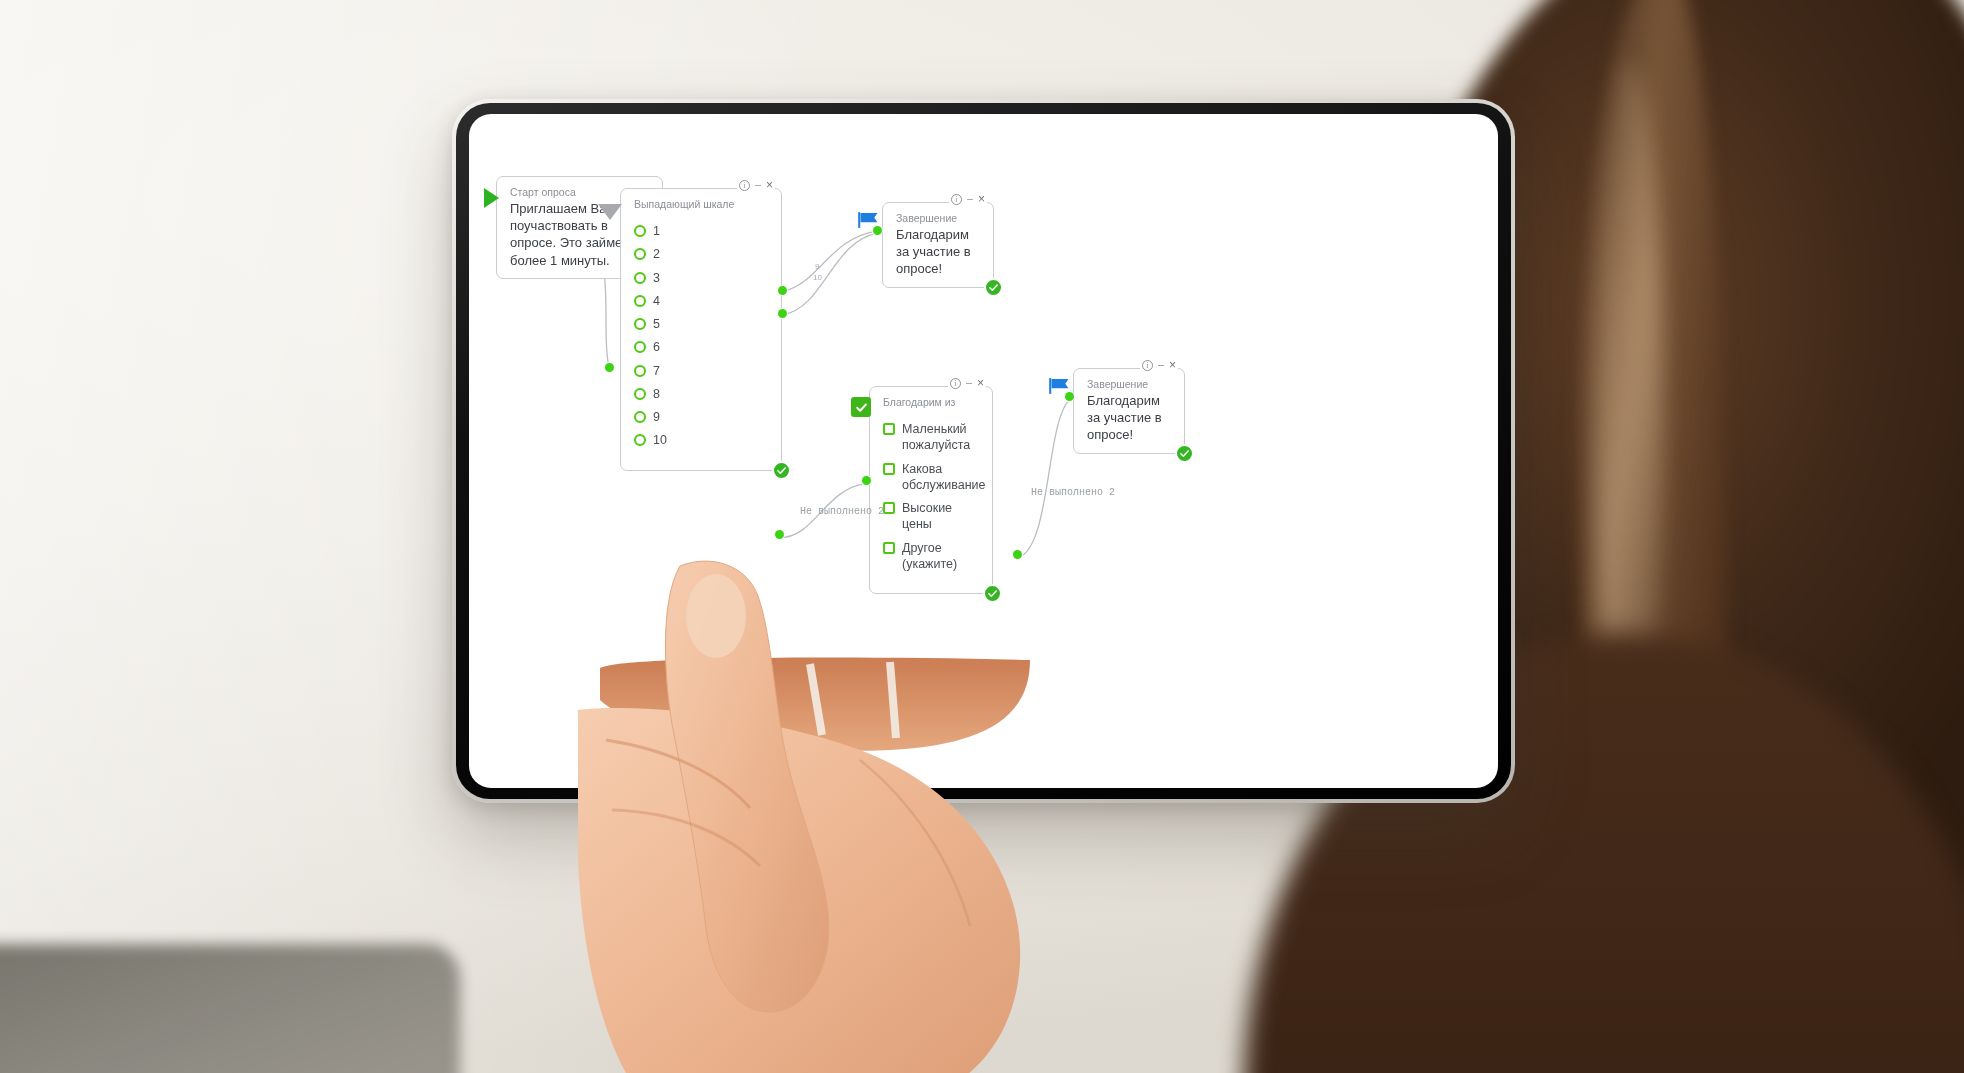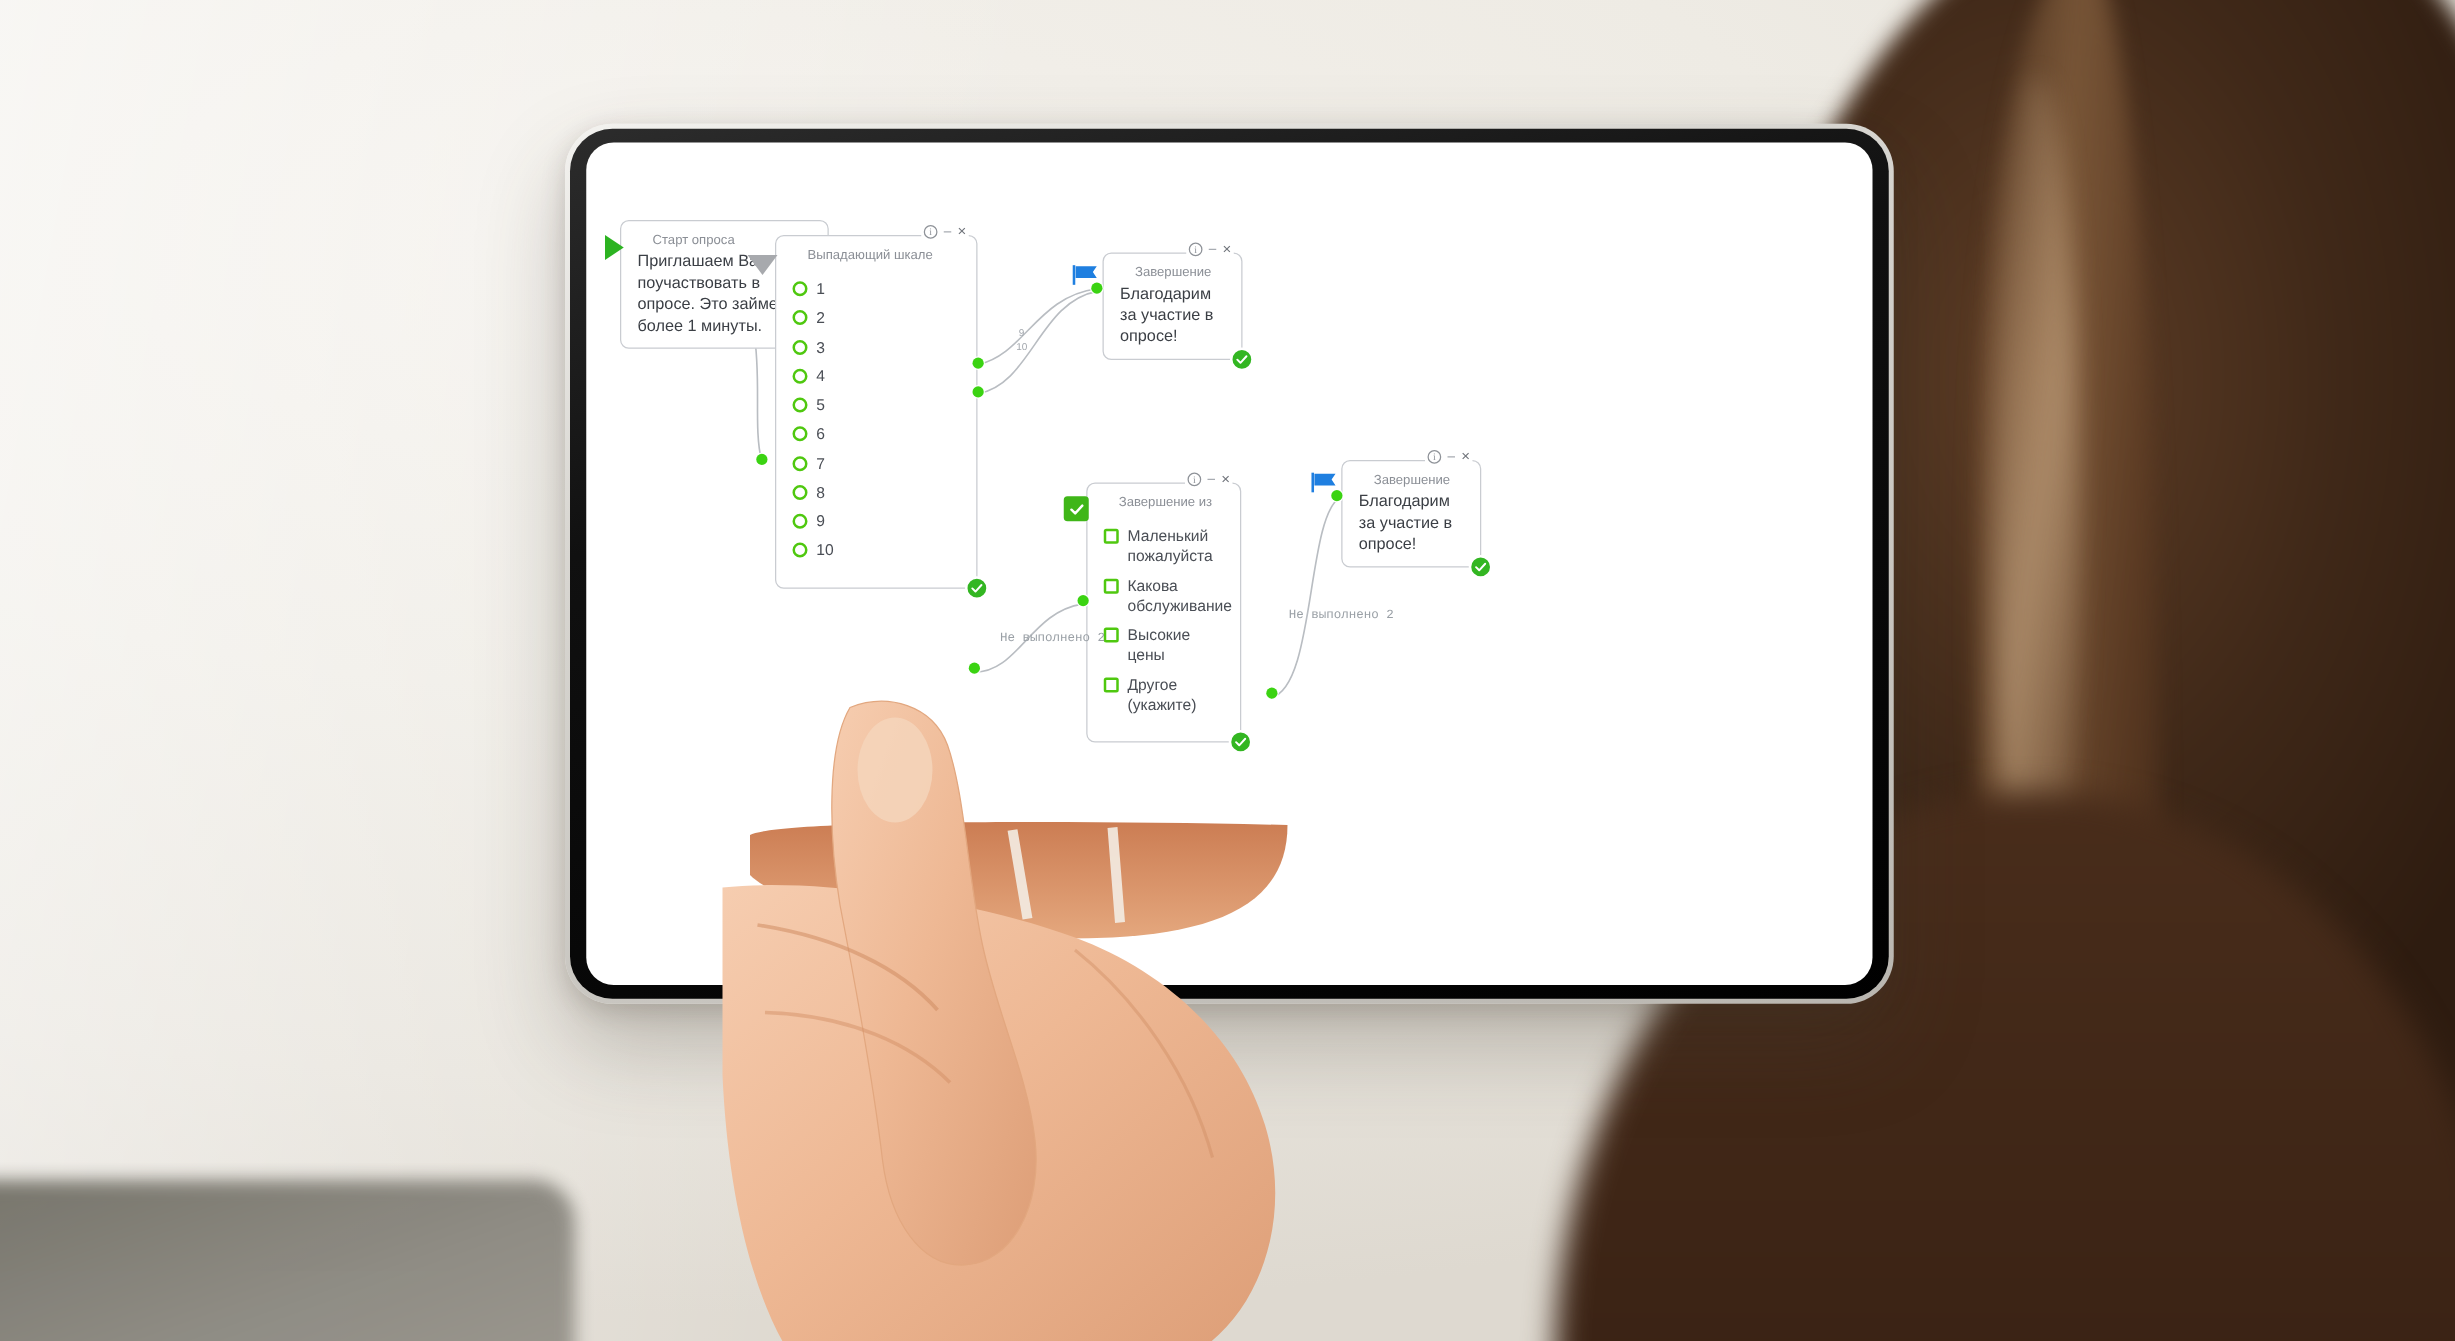--- a/index.html
+++ b/index.html
@@ -90,21 +90,21 @@
   
   .node {
     position: absolute;
     background: #fff;
     border: 1px solid #c9ccd1;
     border-radius: 7px;
     padding: 9px 11px 9px 13px;
   }
   .node-kind {
     font-size: 10.5px; color: #8b8f96; line-height: 1.25;
-    margin-bottom: 1px; white-space: nowrap; margin-left: 12px;
+    margin-bottom: 1px; white-space: nowrap;
   }
   .node-text {
     font-size: 13px; color: #3b3f45; line-height: 1.32;
   }
 
   .node-tools {
     position: absolute; top: -9px; right: 6px;
     display: flex; align-items: center; gap: 5px;
     background: #fff; padding: 0 2px;
   }
@@ -332,21 +332,21 @@
           <span class="ico-dash"></span>
           <span class="ico-close">×</span>
         </div>
         <div class="badge-left" style="left:-20px; top:9px;">
           <div class="chk-sq">
             <svg viewBox="0 0 24 24" fill="none" stroke="#fff" stroke-width="3.6" stroke-linecap="round" stroke-linejoin="round">
                 <path d="M4 12.5 L9.5 18 L20 6.5"></path>
               </svg>
           </div>
         </div>
-        <div class="node-kind">Завершение из</div>
+        <div class="node-kind">Благодарим из</div>
 
         <div class="opt-list">
           <div class="opt">
             <span class="opt-check"></span>
             <span class="opt-label">Маленький пожалуйста</span>
           </div>
           <div class="opt">
             <span class="opt-check"></span>
             <span class="opt-label">Какова обслуживание</span>
           </div>

